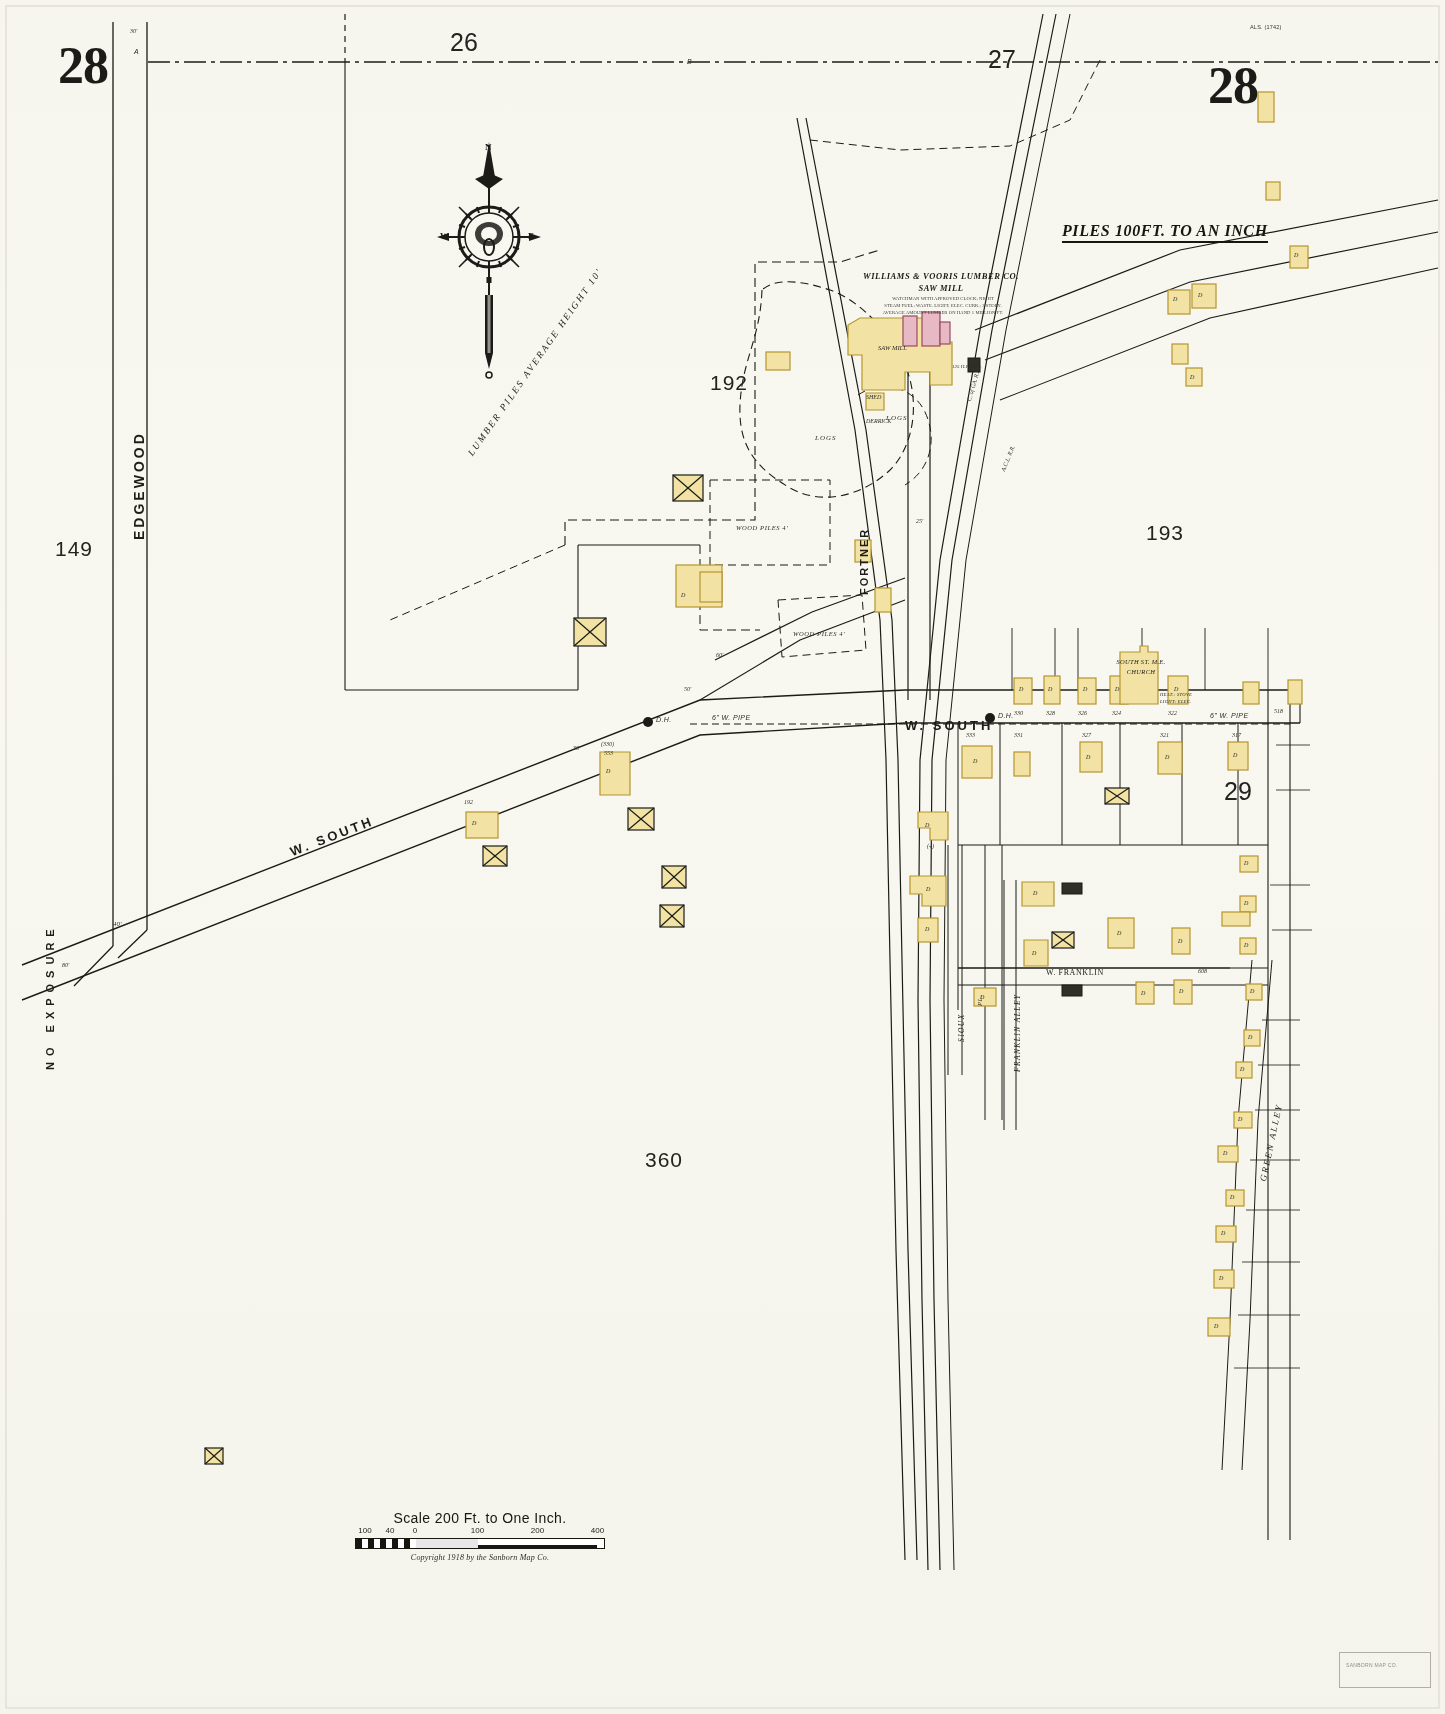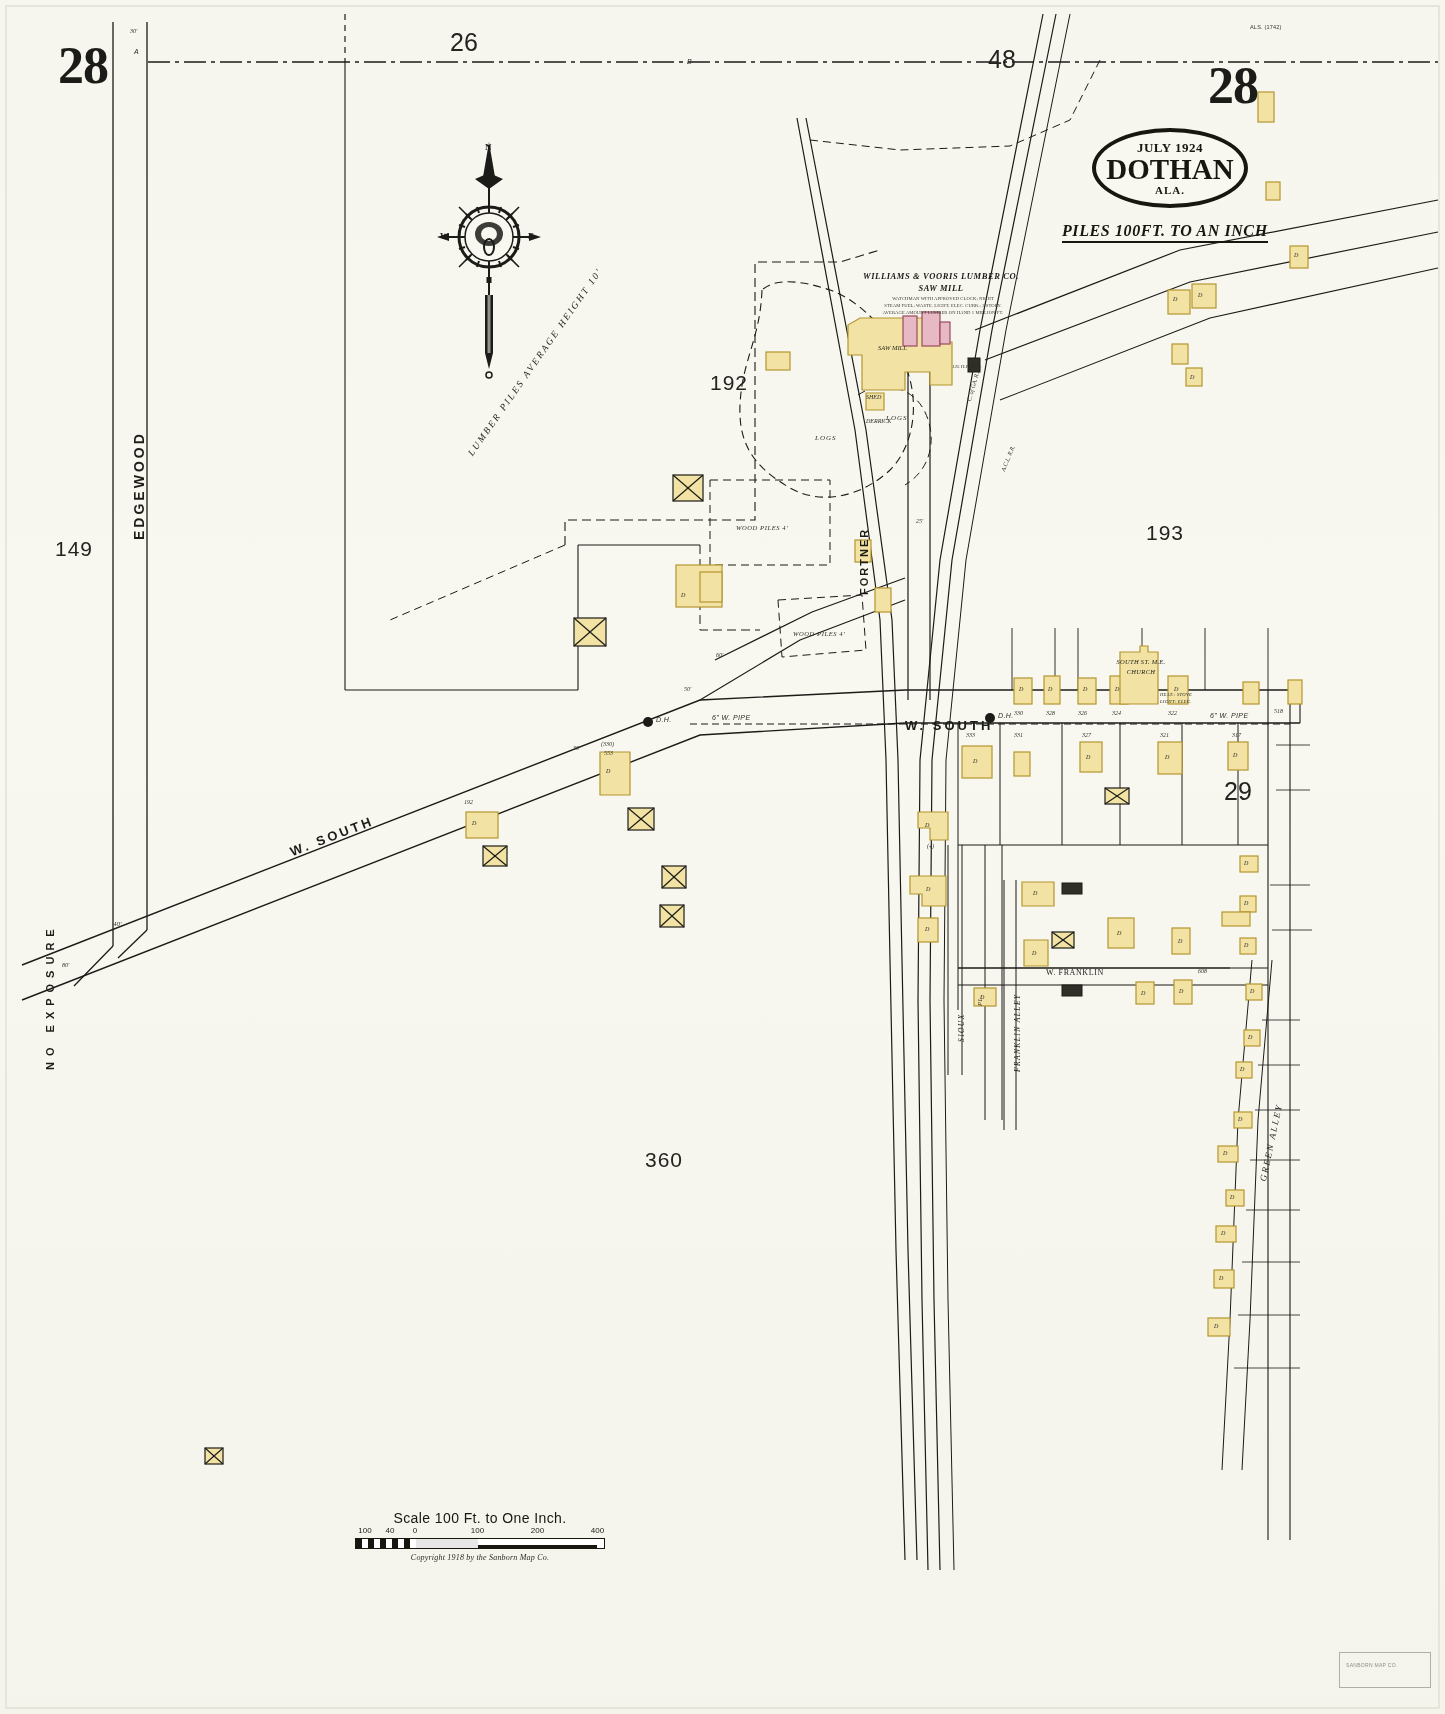--- a/index.html
+++ b/index.html
@@ -328,31 +328,26 @@
     </g>
 
     <g fill="#2f2f28" stroke="#1b1b18" stroke-width="1">
       <rect x="968" y="358" width="12" height="14"></rect>
     </g>
   </svg>
 
   <div class="txt sheetno" style="left:58px;top:36px;">28</div>
   <div class="txt sheetno" style="left:1208px;top:56px;">28</div>
   <div class="txt pageref" style="left:450px;top:28px;">26</div>
-  <div class="txt pageref" style="left:988px;top:45px;">48</div>
+  <div class="txt pageref" style="left:988px;top:45px;">27</div>
   <div class="txt pageref" style="left:1224px;top:777px;">29</div>
   <div class="txt tiny italic" style="left:687px;top:58px;">B</div>
   <div class="txt tiny italic" style="left:134px;top:48px;">A</div>
   <div class="txt tiny2" style="left:1250px;top:24px;">ALS. (1742)</div>
 
-  <div class="cartouche">
-    <div class="cart-date">JULY 1924</div>
-    <div class="cart-city">DOTHAN</div>
-    <div class="cart-state">ALA.</div>
-  </div>
   <div class="scaletitle">PILES 100FT. TO AN INCH</div>
 
   <div class="txt blocknum" style="left:55px;top:537px;">149</div>
   <div class="txt blocknum" style="left:710px;top:371px;">192</div>
   <div class="txt blocknum" style="left:1146px;top:521px;">193</div>
   <div class="txt blocknum" style="left:645px;top:1148px;">360</div>
 
   <div class="txt streetlab vert" style="left:131px;top:540px;transform:rotate(-90deg);">EDGEWOOD</div>
   <div class="txt streetlab vert" style="left:44px;top:1070px;transform:rotate(-90deg);font-size:11px;letter-spacing:6px;">NO EXPOSURE</div>
   <div class="txt streetlab" style="left:288px;top:845px;transform:rotate(-21deg);transform-origin:0 0;font-size:13px;">W. SOUTH</div>
@@ -457,21 +452,21 @@
   <div class="bldg-lab italic" style="left:1230px;top:1194px;">D</div>
   <div class="bldg-lab italic" style="left:1221px;top:1230px;">D</div>
   <div class="bldg-lab italic" style="left:1219px;top:1275px;">D</div>
   <div class="bldg-lab italic" style="left:1214px;top:1323px;">D</div>
   <div class="bldg-lab italic" style="left:1173px;top:296px;">D</div>
   <div class="bldg-lab italic" style="left:1198px;top:292px;">D</div>
   <div class="bldg-lab italic" style="left:1190px;top:374px;">D</div>
   <div class="bldg-lab italic" style="left:1294px;top:252px;">D</div>
 
   <div class="scalebar-wrap">
-    <div class="scalebar-title">Scale 100 Ft. to One Inch.</div>
+    <div class="scalebar-title">Scale 200 Ft. to One Inch.</div>
     <div class="sb-ticks">
       <span style="left:4%;">100</span>
       <span style="left:14%;">40</span>
       <span style="left:24%;">0</span>
       <span style="left:49%;">100</span>
       <span style="left:73%;">200</span>
       <span style="left:97%;">400</span>
     </div>
     <div class="sb-bar">
       <div class="sb-chk" style="left:0;width:24%;"></div>

